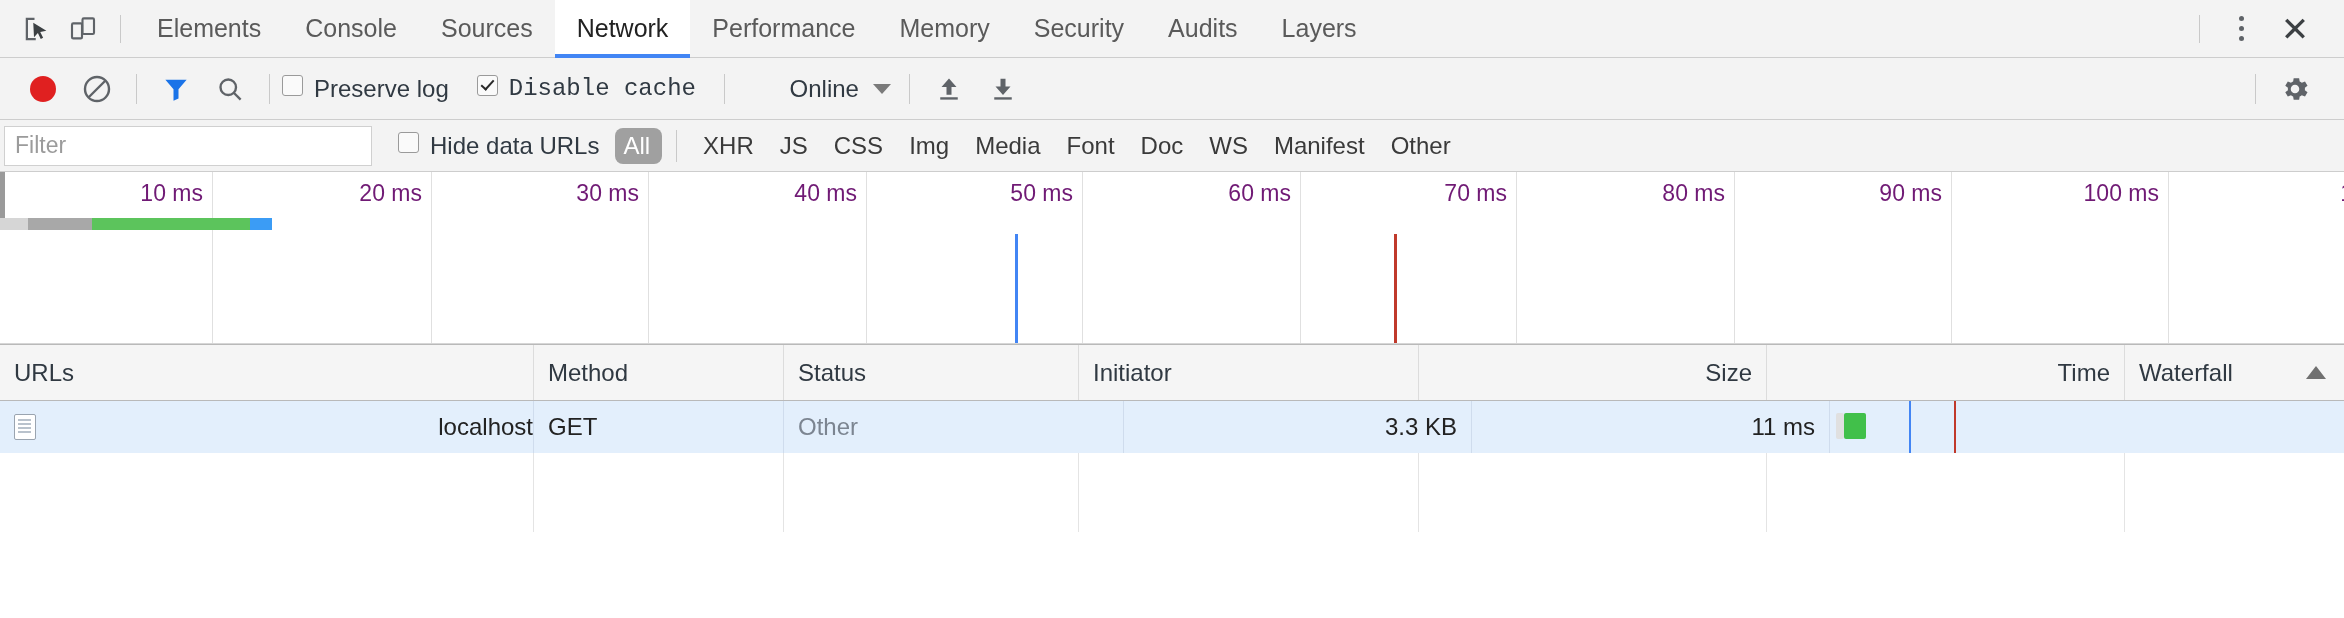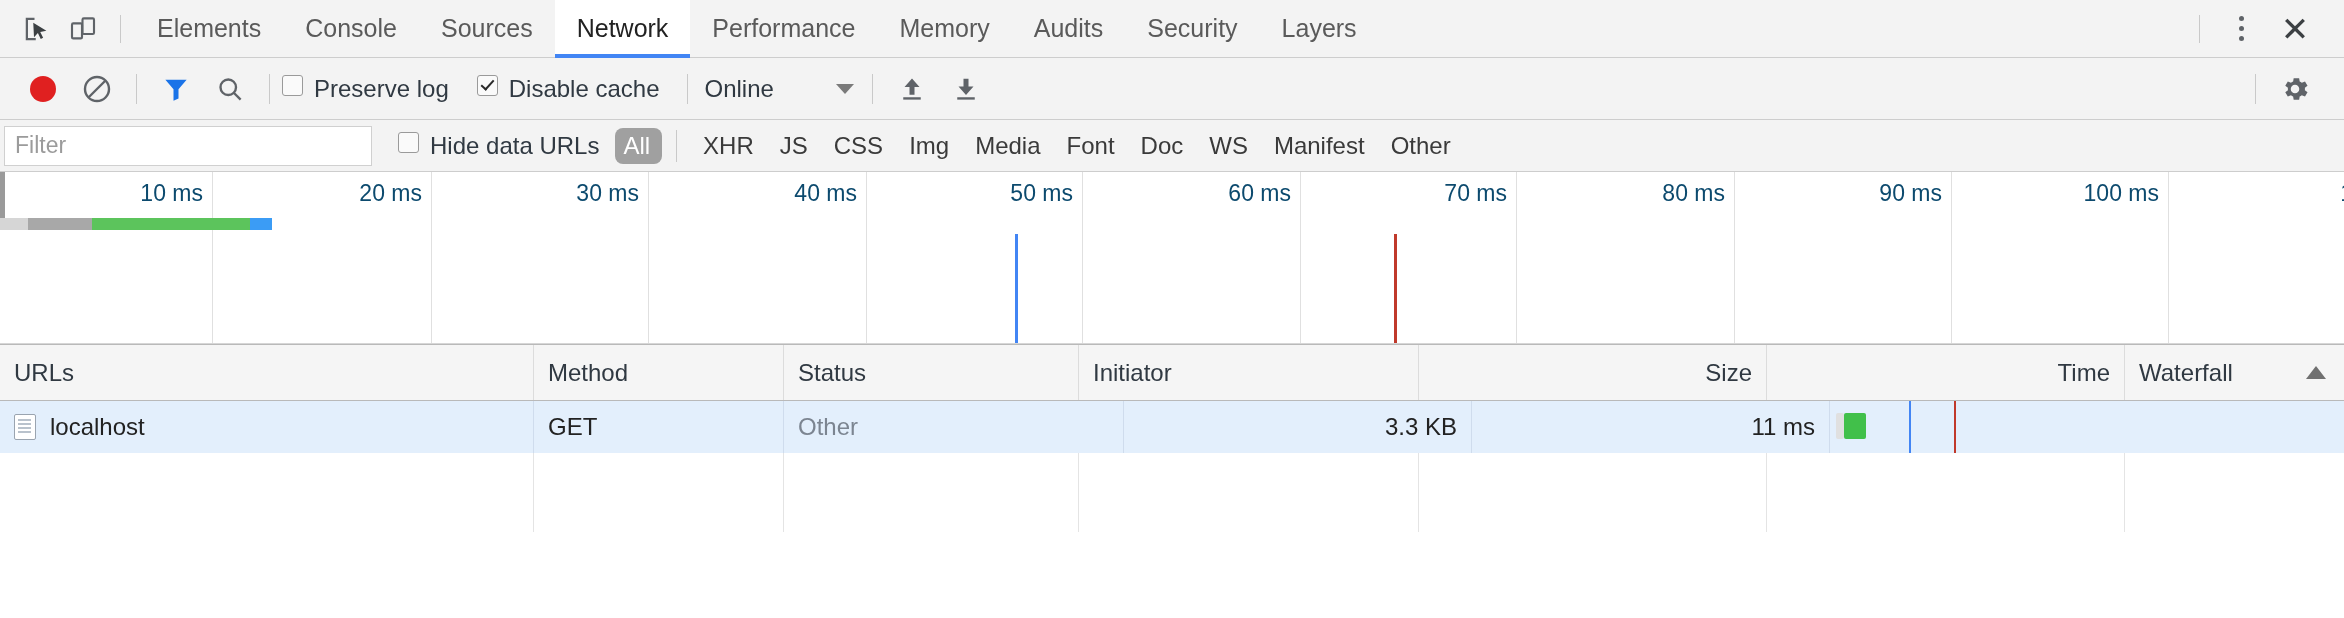--- a/index.html
+++ b/index.html
@@ -157,20 +157,21 @@
   }
   .chk-label {
     font-size: 24px;
     color: #303942;
   }
   .throttle {
     display: flex;
     align-items: center;
     cursor: pointer;
     padding-left: 4px;
+    text-align: right;
   }
   .throttle-val {
     font-size: 24px;
     color: #303942;
     min-width: 118px;
   }
   .caret-down {
     width: 0; height: 0;
     border-left: 9px solid transparent;
     border-right: 9px solid transparent;
@@ -243,21 +244,21 @@
   .ov-tick {
     position: absolute;
     top: 0; bottom: 0;
     width: 1px;
     background: #e0e0e0;
   }
   .ov-tick-label {
     position: absolute;
     top: 8px;
     font-size: 23px;
-    color: #0c4a6e;
+    color: #701a75;
     transform: translateX(-100%);
     padding-right: 9px;
     white-space: nowrap;
   }
   .ov-leftedge {
     position: absolute;
     left: 0; top: 0;
     width: 5px; height: 48px;
     background: #9a9a9a;
   }
@@ -428,24 +429,24 @@
       <div class="tab active">
           <span>Network</span>
         </div>
       <div class="tab">
           <span>Performance</span>
         </div>
       <div class="tab">
           <span>Memory</span>
         </div>
       <div class="tab">
+          <span>Security</span>
+        </div>
+      <div class="tab">
           <span>Audits</span>
-        </div>
-      <div class="tab">
-          <span>Security</span>
         </div>
       <div class="tab">
           <span>Layers</span>
         </div>
     </div>
 
     <div class="tabbar-right">
       <div class="tb-sep"></div>
       <div class="kebab">
           <i></i>
@@ -484,21 +485,21 @@
       </svg>
     </div>
 
     <div class="tl-sep"></div>
 
     <label class="chk-wrap">
       <span class="chkbox"></span>
       <span class="chk-label">Preserve log</span>
     </label>
 
-    <label class="chk-wrap" style="margin-left:22px;">
+    <label class="chk-wrap" style="margin-left:22px;font-family:Liberation Mono, monospace;">
       <span class="chkbox checked"></span>
       <span class="chk-label">Disable cache</span>
     </label>
 
     <div class="tl-sep" style="margin-left:22px;"></div>
 
     <div class="throttle">
       <span class="throttle-val">Online</span>
       <span class="caret-down"></span>
     </div>
@@ -623,21 +624,21 @@
           <div class="eg-col" style="width: 534px; flex: 0 0 534px;"></div>
           <div class="eg-col" style="width: 250px; flex: 0 0 250px;"></div>
           <div class="eg-col" style="width: 295px; flex: 0 0 295px;"></div>
           <div class="eg-col" style="width: 340px; flex: 0 0 340px;"></div>
           <div class="eg-col" style="width: 348px; flex: 0 0 348px;"></div>
           <div class="eg-col" style="width: 358px; flex: 0 0 358px;"></div>
           <div class="eg-col" style="width: 219px; flex: 0 0 219px;"></div>
         </div>
       <div id="rows">
           <div class="trow">
-            <div class="td" style="width: 534px; flex: 0 0 534px;">
+            <div class="td" style="width: 534px; flex: 0 0 534px; justify-content: space-between;">
               <span class="doc-icon"></span>
               <span>localhost</span>
             </div>
             <div class="td" style="width: 250px; flex: 0 0 250px;">GET</div>
             <div class="td muted" style="width: 340px; flex: 0 0 340px;">Other</div>
             <div class="td num" style="width: 348px; flex: 0 0 348px;">3.3 KB</div>
             <div class="td num" style="width: 358px; flex: 0 0 358px;">11 ms</div>
             <div class="td wf-cell" style="width: 219px; flex: 0 0 219px;">
               <div class="wf-bar" style="left: 6px; width: 8px; background: rgb(224, 224, 224);"></div>
               <div class="wf-bar" style="left: 14px; width: 22px; background: rgb(65, 192, 74);"></div>

